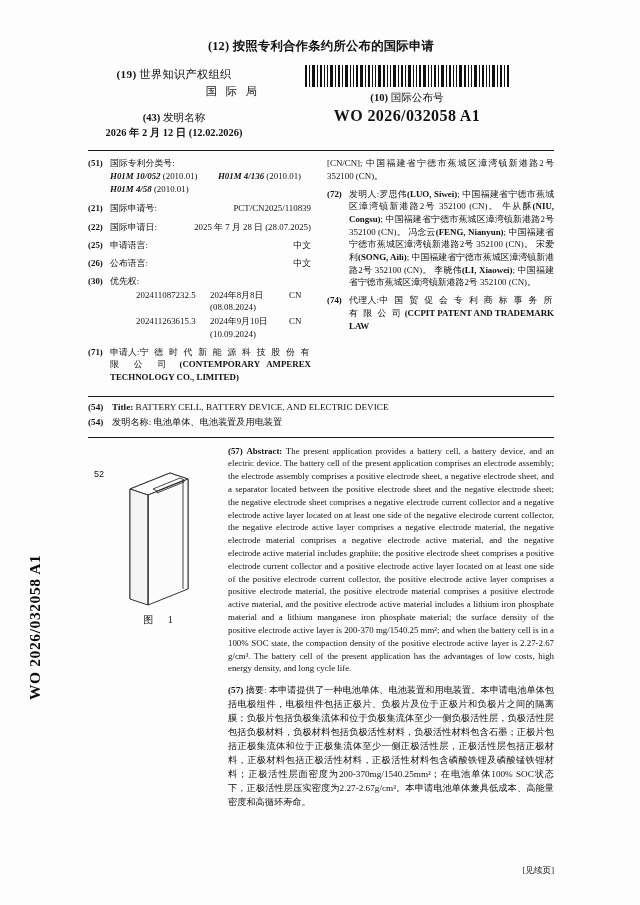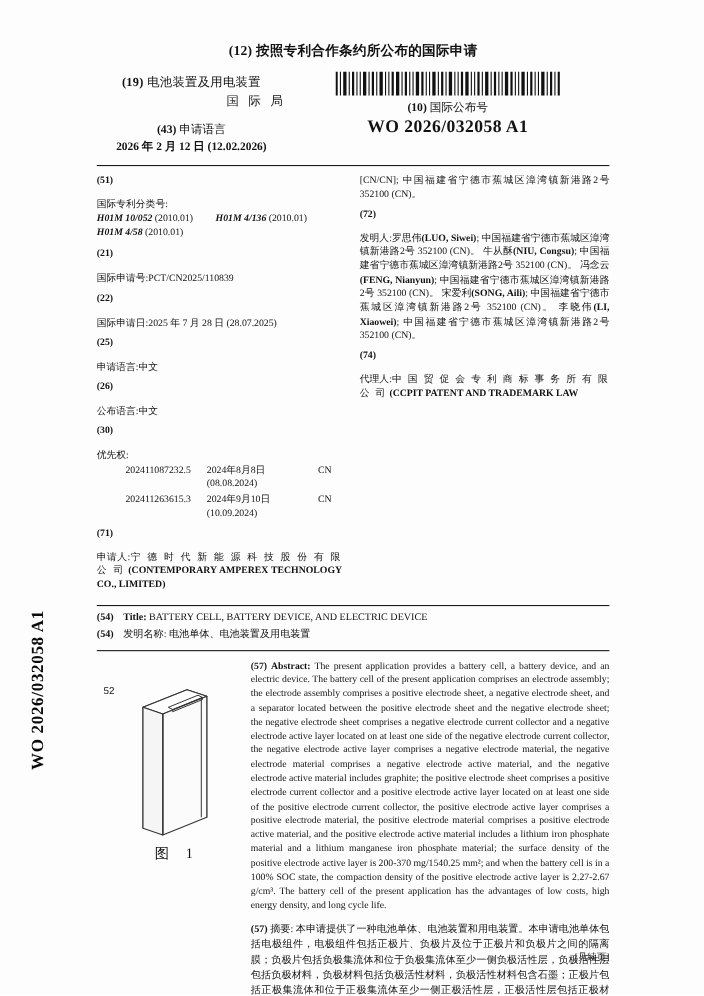--- a/index.html
+++ b/index.html
@@ -146,21 +146,20 @@
     line-height: 1.42;
   }
   .bib-col { width: 50%; }
   .bib-col.left { padding-right: 10px; box-sizing: border-box; }
   .bib-col.right { padding-left: 6px; box-sizing: border-box; }
 
   .fld {
     display: flex;
     margin-bottom: 5.5px;
     align-items: flex-start;
-    flex-direction: column;
   }
   .fld-code {
     font-weight: bold;
     width: 22px;
     flex: 0 0 22px;
   }
   .fld-body { flex: 1; }
   .ital-b { font-style: italic; font-weight: bold; }
   .row-sb { display: flex; justify-content: space-between; }
   .ipc-line { margin-bottom: 1px; }
@@ -201,21 +200,21 @@
   .fig-ref {
     position: absolute;
     left: 6px;
     top: 24px;
     font-size: 9px;
     font-family: "Liberation Sans", sans-serif;
   }
   .fig-svg { display: block; margin: 12px auto 0 auto; }
   .fig-cap {
     text-align: center;
-    font-size: 13px;
+    font-size: 10px;
     margin-top: 6px;
     letter-spacing: 6px;
     padding-left: 6px;
   }
   .abs-col {
     flex: 1;
     font-size: 8.85px;
     line-height: 1.45;
     text-align: justify;
   }
@@ -247,26 +246,26 @@
     <div class="hdr-title">
       <span class="num">(12)</span>
       <span>按照专利合作条约所公布的国际申请</span>
     </div>
 
     <div class="hdr-row">
 
       <div class="hdr-left">
         <div class="l1">
           <span>(19)</span>
-          <span class="wt">电池装置及用电装置</span>
+          <span class="wt">世界知识产权组织</span>
         </div>
         <div class="l2">国 际 局</div>
         <div class="l3">
           <span>(43)</span>
-          <span class="wt">申请语言</span>
+          <span class="wt">发明名称</span>
         </div>
         <div class="l4">2026 年 2 月 12 日 (12.02.2026)</div>
       </div>
 
 
       <div class="hdr-right">
         <svg class="barcode" viewBox="0 0 204 22" preserveAspectRatio="none">
           <g fill="#111">
             <rect x="0" y="0" width="2" height="22"></rect>
               <rect x="4" y="0" width="1" height="22"></rect>

